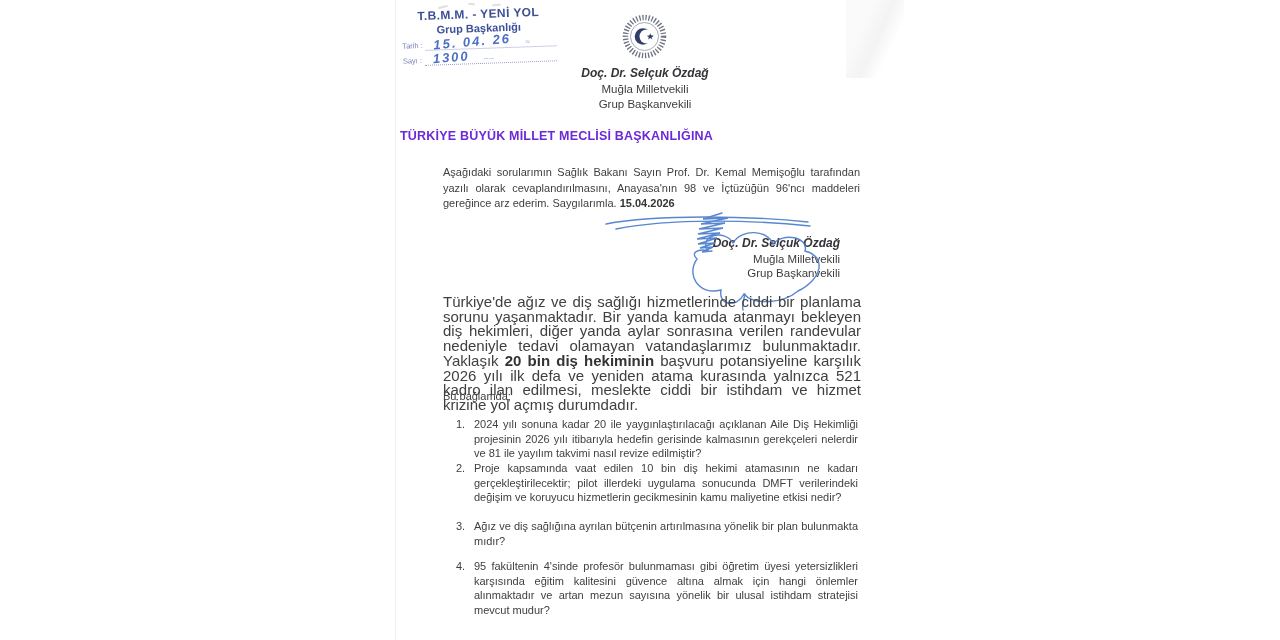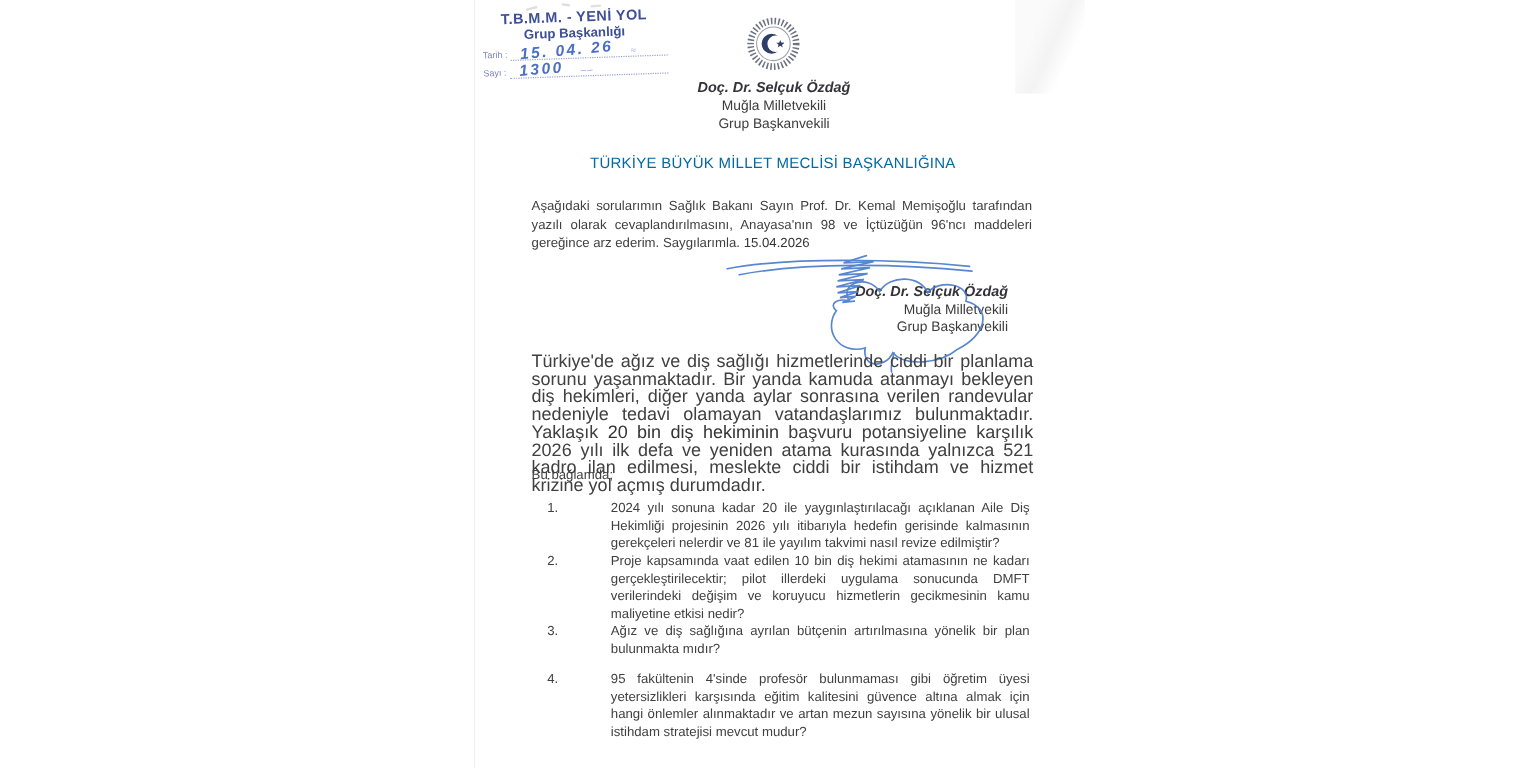--- a/index.html
+++ b/index.html
@@ -26,40 +26,40 @@
   .smudge{display:inline-block;margin-left:14px;color:#7d97d6;font-size:8px;letter-spacing:1px;opacity:.8;}
 
   
   .emblem{position:absolute;left:622px;top:14px;width:45px;height:45px;}
 
   
   .letterhead{position:absolute;left:535px;top:66px;width:220px;text-align:center;}
   .lh-name{font-size:12px;font-weight:bold;font-style:italic;color:#333338;}
   .lh-line{font-size:11.5px;margin-top:3px;color:#3c3c3c;}
 
-  .doc-title{position:absolute;left:400px;top:129px;width:488px;text-align:center;
-    font-size:12.5px;font-weight:normal;letter-spacing:.2px;color:#0369a1;}
+  .doc-title{position:absolute;left:400px;top:129px;width:488px;text-align:left;
+    font-size:12.5px;font-weight:bold;letter-spacing:.2px;color:#6d28d9;}
 
   .intro{position:absolute;left:443px;top:165px;width:417px;font-size:11px;line-height:15.6px;text-align:justify;color:#404040;}
-  .b{font-weight:normal;color:#343434;}
+  .b{font-weight:bold;color:#343434;}
 
   
   .sig-svg{position:absolute;left:602px;top:209px;width:252px;height:102px;}
   .sig-block{position:absolute;left:638px;top:236px;width:202px;text-align:right;}
   .sig-name{font-size:12px;font-weight:bold;font-style:italic;color:#333338;}
   .sig-line{font-size:11.5px;margin-top:2.5px;color:#3c3c3c;}
 
   .body-para{position:absolute;left:443px;top:295px;width:418px;font-size:15px;line-height:14.7px;text-align:justify;color:#404040;}
 
   .context{position:absolute;left:443px;top:390px;font-size:11px;color:#404040;}
 
   .q{position:absolute;left:456px;width:402px;display:flex;}
   .q1{top:417px;} .q2{top:461px;} .q3{top:519px;} .q4{top:559px;}
   .q-num{width:18px;flex:none;font-size:11px;line-height:14.7px;color:#404040;}
-  .q-text{flex:1;font-size:11px;line-height:14.7px;text-align:justify;color:#404040;margin-left:35px;}
+  .q-text{flex:1;font-size:11px;line-height:14.7px;text-align:justify;color:#404040;}
 </style>
 </head>
 <body>
 
 <div class="page">
 
   <div class="edge-left"></div>
   <div class="corner-fold"></div>
   <div class="pencil-mark pm1"></div>
   <div class="pencil-mark pm2"></div>

